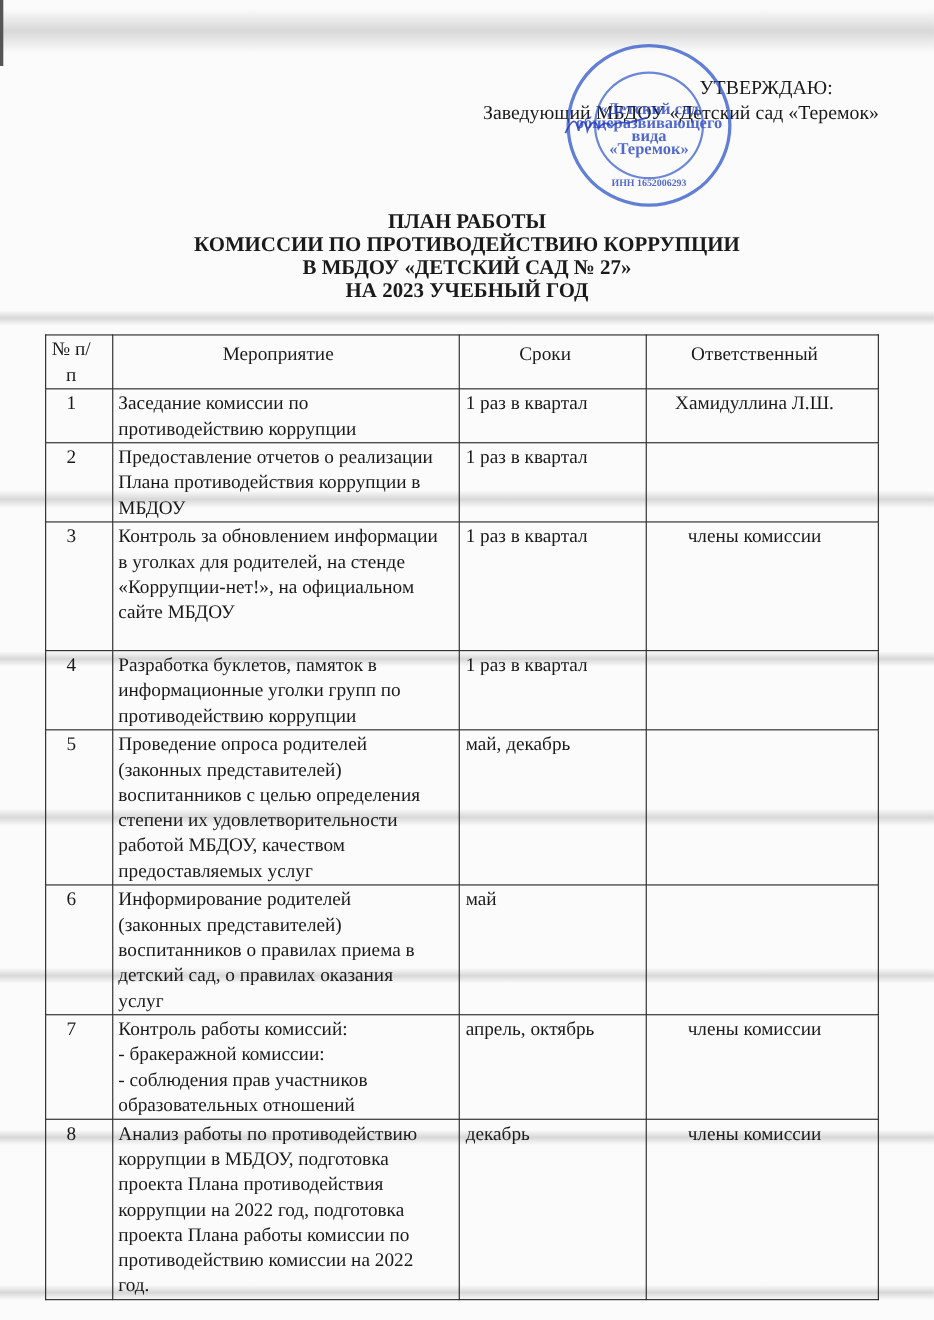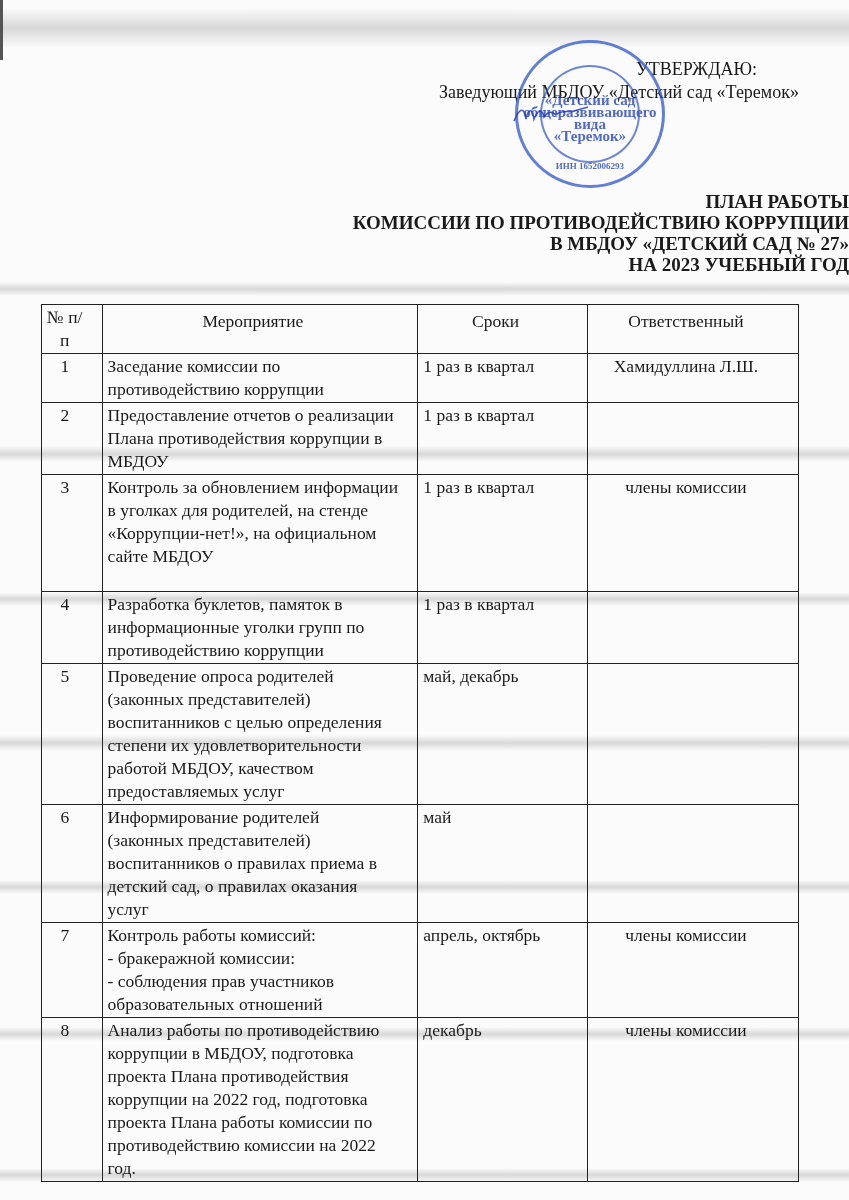--- a/index.html
+++ b/index.html
@@ -13,21 +13,21 @@
     position: absolute; left: 0; width: 849px; pointer-events: none;
     background: linear-gradient(to bottom, rgba(150,150,150,0), rgba(150,150,150,0.35), rgba(150,150,150,0));
   }
   .left-edge { position: absolute; left: 0; top: 0; width: 3px; height: 60px; background: #555; }
 
   .approve {
     position: absolute; right: 50px; top: 58px; width: 420px;
     font-size: 18px; line-height: 23px; text-align: right; z-index: 2;
   }
   .approve div { white-space: nowrap; }
-  .approve .line-title { padding-right: 42px; }
+  .approve .line-title { padding-right: 42px; margin-top: 10px; }
   .uline { display: inline-block; border-bottom: 1px solid #1a1a1a; height: 17px; vertical-align: baseline; }
 
   .stamp {
     position: absolute; left: 515px; top: 40px; width: 150px; height: 148px;
     border-radius: 50%; border: 3px solid rgba(40,80,200,0.85);
     box-sizing: border-box; z-index: 3; opacity: 0.85;
   }
   .stamp .inner {
     position: absolute; left: 22px; top: 22px; right: 22px; bottom: 22px;
     border-radius: 50%; border: 2px solid rgba(40,80,200,0.8);
@@ -35,21 +35,21 @@
   .stamp .stamp-text {
     position: absolute; left: 0; right: 0; text-align: center;
     color: rgba(30,60,190,0.9); font-size: 15px; font-weight: bold; line-height: 11px;
   }
   .signature {
     position: absolute; left: 512px; top: 103px; width: 80px; height: 22px; z-index: 4;
   }
 
   .title {
     position: absolute; left: 0; width: 849px; top: 191px;
-    text-align: right; font-weight: bold; font-size: 19px; line-height: 21px;
+    text-align: center; font-weight: bold; font-size: 19px; line-height: 21px;
   }
 
   table.plan {
     position: absolute; left: 41px; top: 304px; width: 758px;
     border-collapse: collapse; font-size: 17.5px; line-height: 23px;
   }
   table.plan td, table.plan th {
     border: 1.3px solid #222; vertical-align: top; padding: 1px 19px 1px 5px;
     font-weight: normal;
   }

